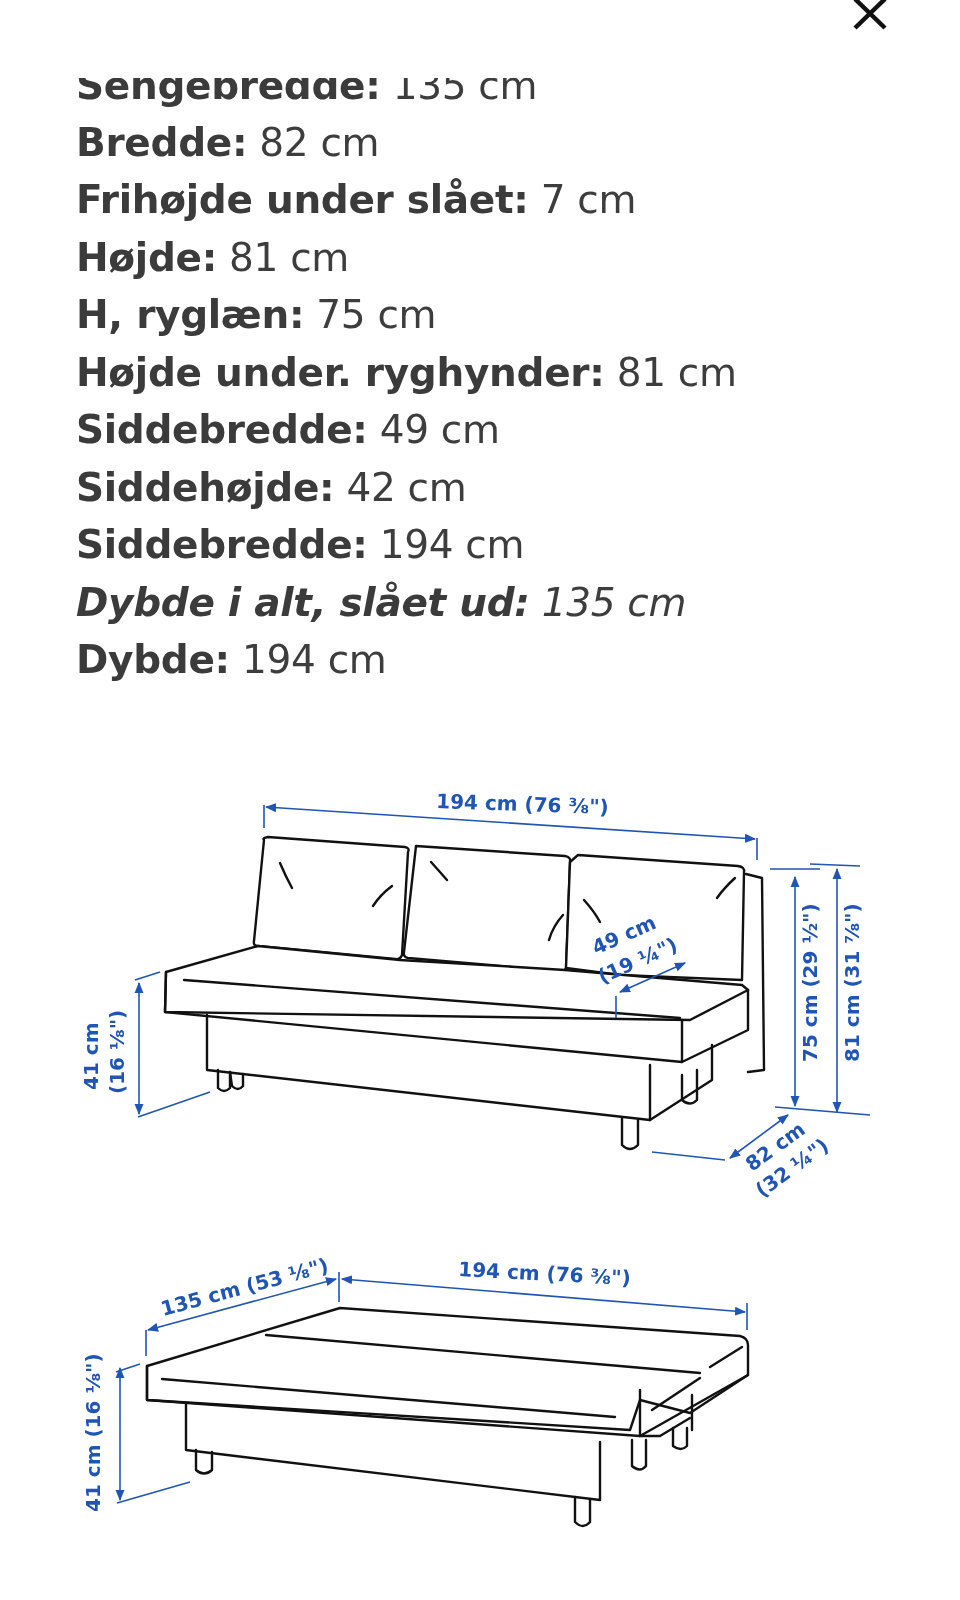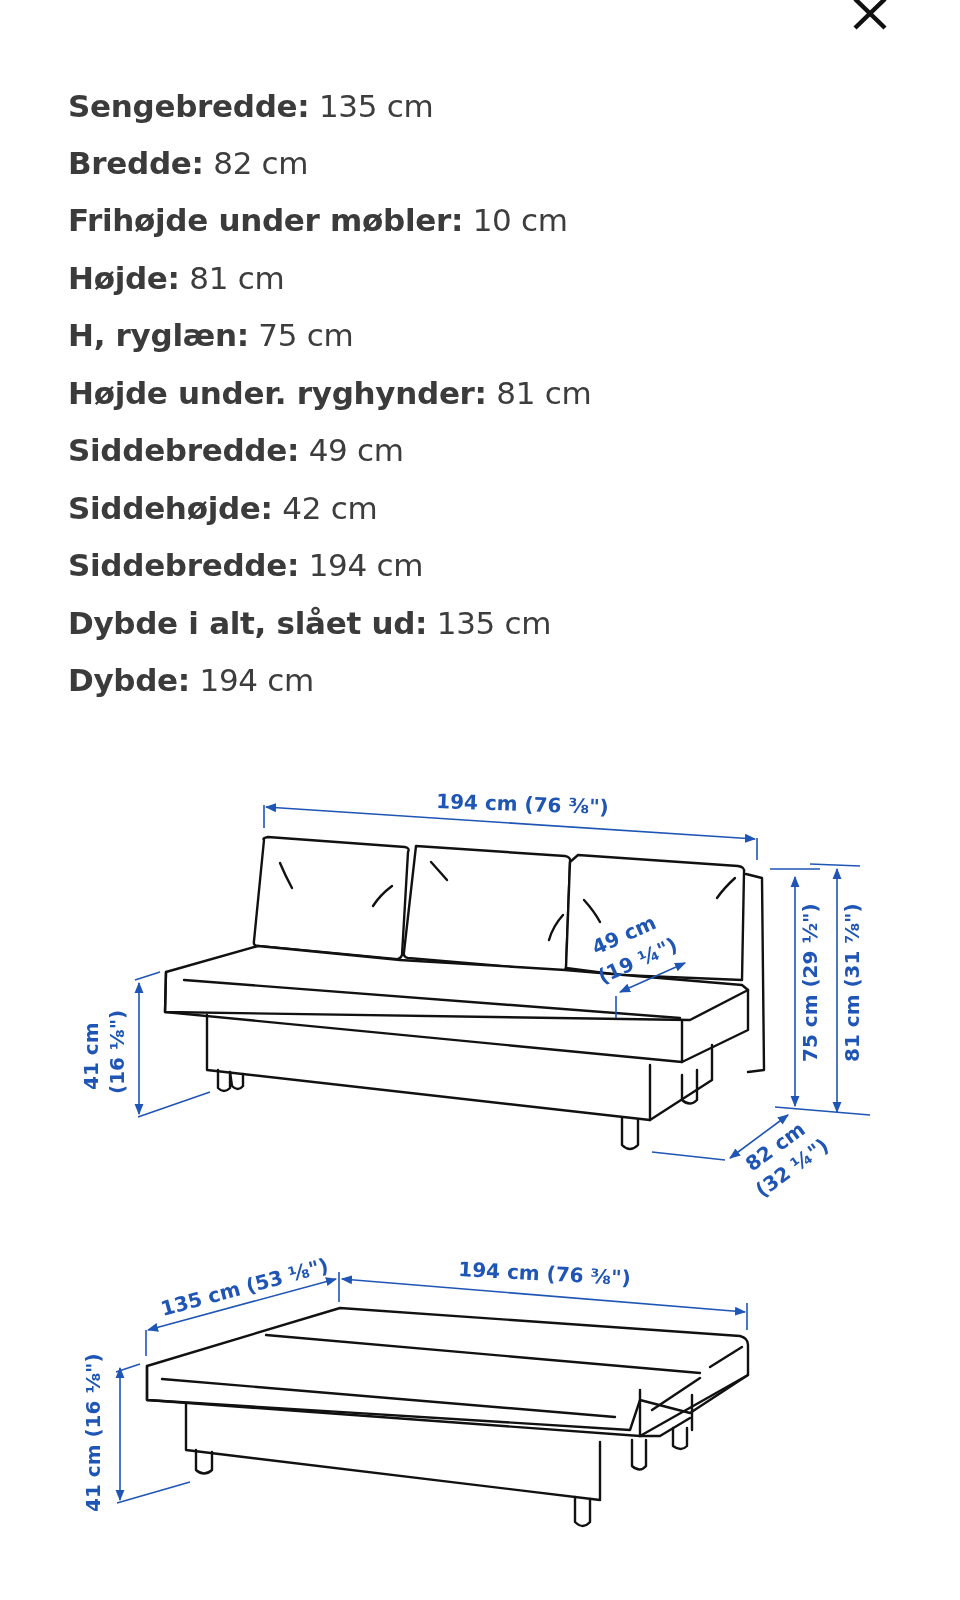--- a/index.html
+++ b/index.html
@@ -28,26 +28,25 @@
       position: absolute;
       left: 64px;
       top: 0;
       width: 840px;
       margin: 0;
       padding: 0;
       list-style: none;
     }
     .spec-row {
       position: absolute;
-      left: 4px;
+      left: 12px;
       white-space: nowrap;
-      font-size: 31px;
+      font-size: 39px;
       line-height: 40px;
       letter-spacing: -0.3px;
-      margin-top: 20px;
     }
     .spec-label {
       font-weight: bold;
       color: #3b3b3b;
     }
     .spec-value {
       font-weight: normal;
       color: #3d3d3d;
     }
     .clip-top {
@@ -77,22 +76,22 @@
 <ul class="spec-list">
   <li class="spec-row" style="top:66px;">
     <span class="spec-label">Sengebredde:</span>
     <span class="spec-value">135 cm</span>
   </li>
   <li class="spec-row" style="top:123px;">
     <span class="spec-label">Bredde:</span>
     <span class="spec-value">82 cm</span>
   </li>
   <li class="spec-row" style="top:180px;">
-    <span class="spec-label">Frihøjde under møbler:</span>
-    <span class="spec-value">10 cm</span>
+    <span class="spec-label">Frihøjde under slået:</span>
+    <span class="spec-value">7 cm</span>
   </li>
   <li class="spec-row" style="top:238px;">
     <span class="spec-label">Højde:</span>
     <span class="spec-value">81 cm</span>
   </li>
   <li class="spec-row" style="top:295px;">
     <span class="spec-label">H, ryglæn:</span>
     <span class="spec-value">75 cm</span>
   </li>
   <li class="spec-row" style="top:353px;">
@@ -104,21 +103,21 @@
     <span class="spec-value">49 cm</span>
   </li>
   <li class="spec-row" style="top:468px;">
     <span class="spec-label">Siddehøjde:</span>
     <span class="spec-value">42 cm</span>
   </li>
   <li class="spec-row" style="top:525px;">
     <span class="spec-label">Siddebredde:</span>
     <span class="spec-value">194 cm</span>
   </li>
-  <li class="spec-row" style="top:583px;">
+  <li class="spec-row" style="top:583px;font-style:italic;">
     <span class="spec-label">Dybde i alt, slået ud:</span>
     <span class="spec-value">135 cm</span>
   </li>
   <li class="spec-row" style="top:640px;">
     <span class="spec-label">Dybde:</span>
     <span class="spec-value">194 cm</span>
   </li>
 </ul>
 
 <div class="clip-top"></div>

